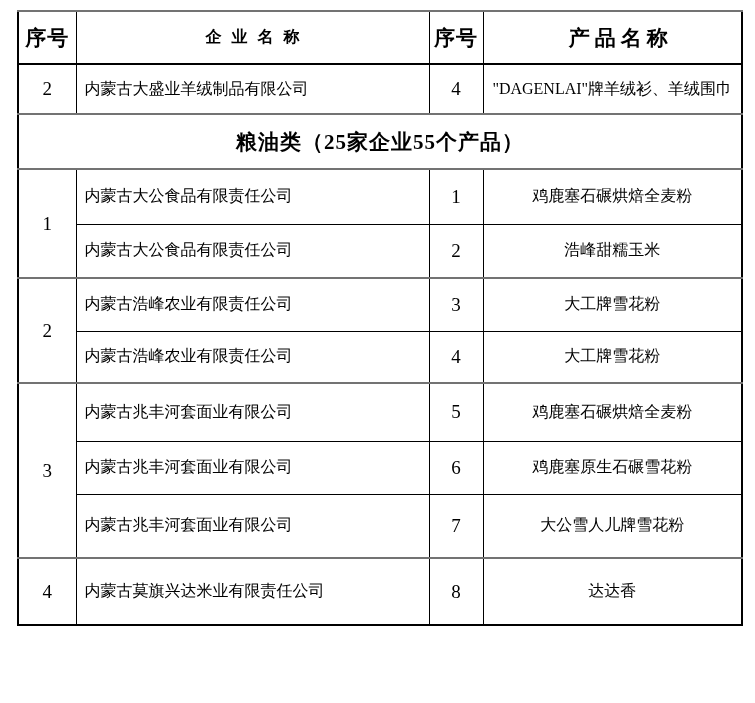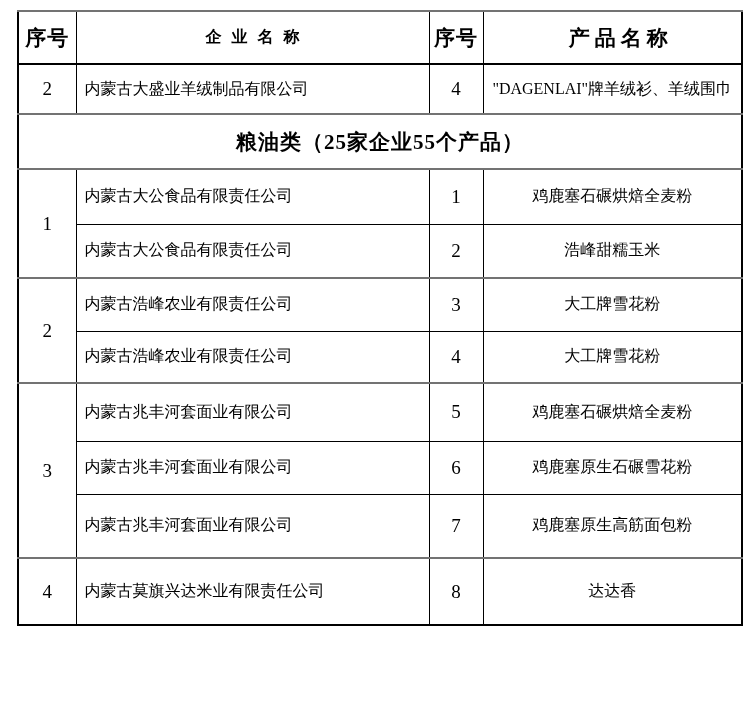--- a/index.html
+++ b/index.html
@@ -139,21 +139,21 @@
           <td class="product">鸡鹿塞石碾烘焙全麦粉</td>
         </tr>
         <tr style="height: 53px;">
           <td class="company">内蒙古兆丰河套面业有限公司</td>
           <td class="num">6</td>
           <td class="product">鸡鹿塞原生石碾雪花粉</td>
         </tr>
         <tr style="height: 64px;">
           <td class="company">内蒙古兆丰河套面业有限公司</td>
           <td class="num">7</td>
-          <td class="product">鸡鹿塞原生高筋面包粉</td>
+          <td class="product">大公雪人儿牌雪花粉</td>
         </tr>
         <tr class="group-start" style="height: 67px;">
           <td class="num" rowspan="1">4</td>
           <td class="company">内蒙古莫旗兴达米业有限责任公司</td>
           <td class="num">8</td>
           <td class="product">达达香</td>
         </tr>
       </tbody>
   </table>
 

